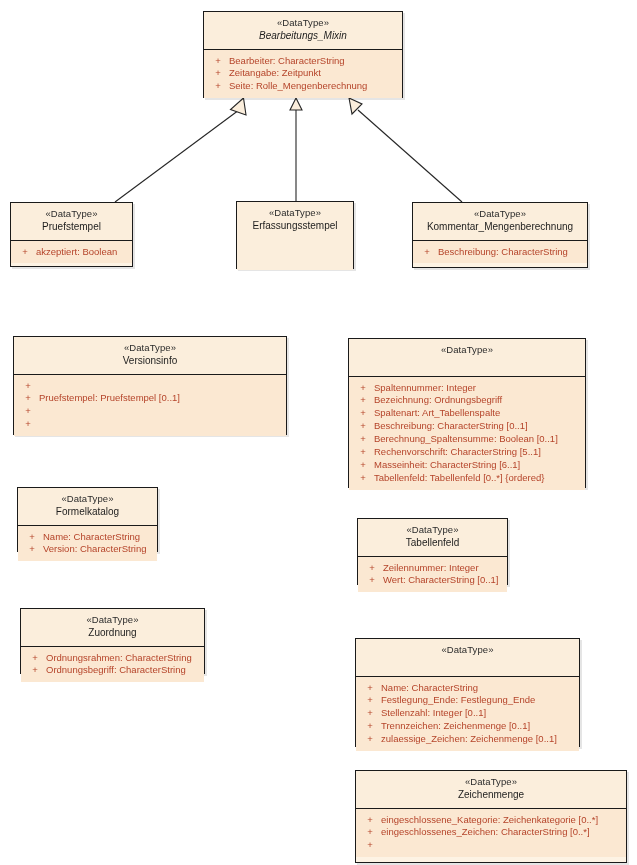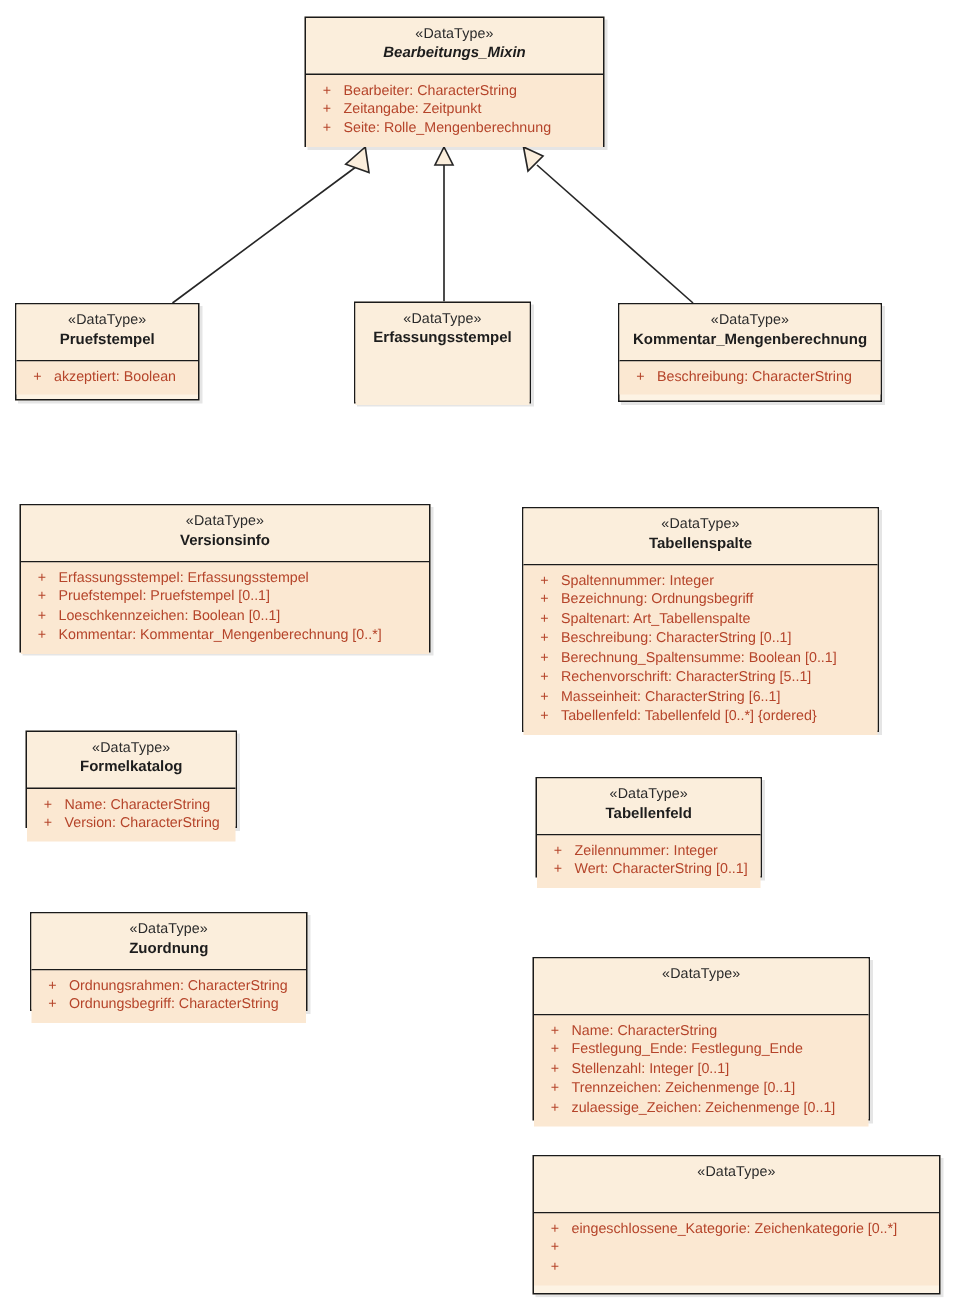--- a/index.html
+++ b/index.html
@@ -36,21 +36,21 @@
   }
   .stereotype {
     display: block;
     font-size: 9.5px;
     color: #2b2b2b;
     letter-spacing: 0.1px;
   }
   .classname {
     display: block;
     font-size: 10px;
-    font-weight: bold;
+    font-weight: normal;
     color: #1d1d1d;
     margin-top: 1px;
     text-align: center;
   }
   .classname.abstract {
     font-style: italic;
   }
   .uml-attrs {
     box-sizing: border-box;
     background: #fbe8d2;
@@ -171,40 +171,36 @@
         </div>
       </div>
       <div class="uml-class" style="left: 13px; top: 336px; width: 274px; height: 99px;">
         <div class="uml-header has-attrs" style="height: 38px;">
           <span class="stereotype">«DataType»</span>
           <span class="classname">Versionsinfo</span>
         </div>
         <div class="uml-attrs">
           <div class="attr-row">
             <span class="attr-vis">+</span>
-            <span class="attr-text">Erfassungsstempel: Erfassungsstempel</span>
           </div>
           <div class="attr-row">
             <span class="attr-vis">+</span>
             <span class="attr-text">Pruefstempel: Pruefstempel [0..1]</span>
           </div>
           <div class="attr-row">
             <span class="attr-vis">+</span>
-            <span class="attr-text">Loeschkennzeichen: Boolean [0..1]</span>
-          </div>
-          <div class="attr-row">
-            <span class="attr-vis">+</span>
-            <span class="attr-text">Kommentar: Kommentar_Mengenberechnung [0..*]</span>
+          </div>
+          <div class="attr-row">
+            <span class="attr-vis">+</span>
           </div>
         </div>
       </div>
       <div class="uml-class" style="left: 348px; top: 338px; width: 238px; height: 150px;">
         <div class="uml-header has-attrs" style="height: 38px;">
           <span class="stereotype">«DataType»</span>
-          <span class="classname">Tabellenspalte</span>
         </div>
         <div class="uml-attrs">
           <div class="attr-row">
             <span class="attr-vis">+</span>
             <span class="attr-text">Spaltennummer: Integer</span>
           </div>
           <div class="attr-row">
             <span class="attr-vis">+</span>
             <span class="attr-text">Bezeichnung: Ordnungsbegriff</span>
           </div>
@@ -305,28 +301,30 @@
           </div>
           <div class="attr-row">
             <span class="attr-vis">+</span>
             <span class="attr-text">zulaessige_Zeichen: Zeichenmenge [0..1]</span>
           </div>
         </div>
       </div>
       <div class="uml-class" style="left: 355px; top: 770px; width: 272px; height: 93px;">
         <div class="uml-header has-attrs" style="height: 38px;">
           <span class="stereotype">«DataType»</span>
+          <span class="classname">Zeichenmenge</span>
         </div>
         <div class="uml-attrs">
           <div class="attr-row">
             <span class="attr-vis">+</span>
             <span class="attr-text">eingeschlossene_Kategorie: Zeichenkategorie [0..*]</span>
           </div>
           <div class="attr-row">
             <span class="attr-vis">+</span>
+            <span class="attr-text">eingeschlossenes_Zeichen: CharacterString [0..*]</span>
           </div>
           <div class="attr-row">
             <span class="attr-vis">+</span>
           </div>
         </div>
       </div>
     </div>
 </div>
 
 </body></html>

